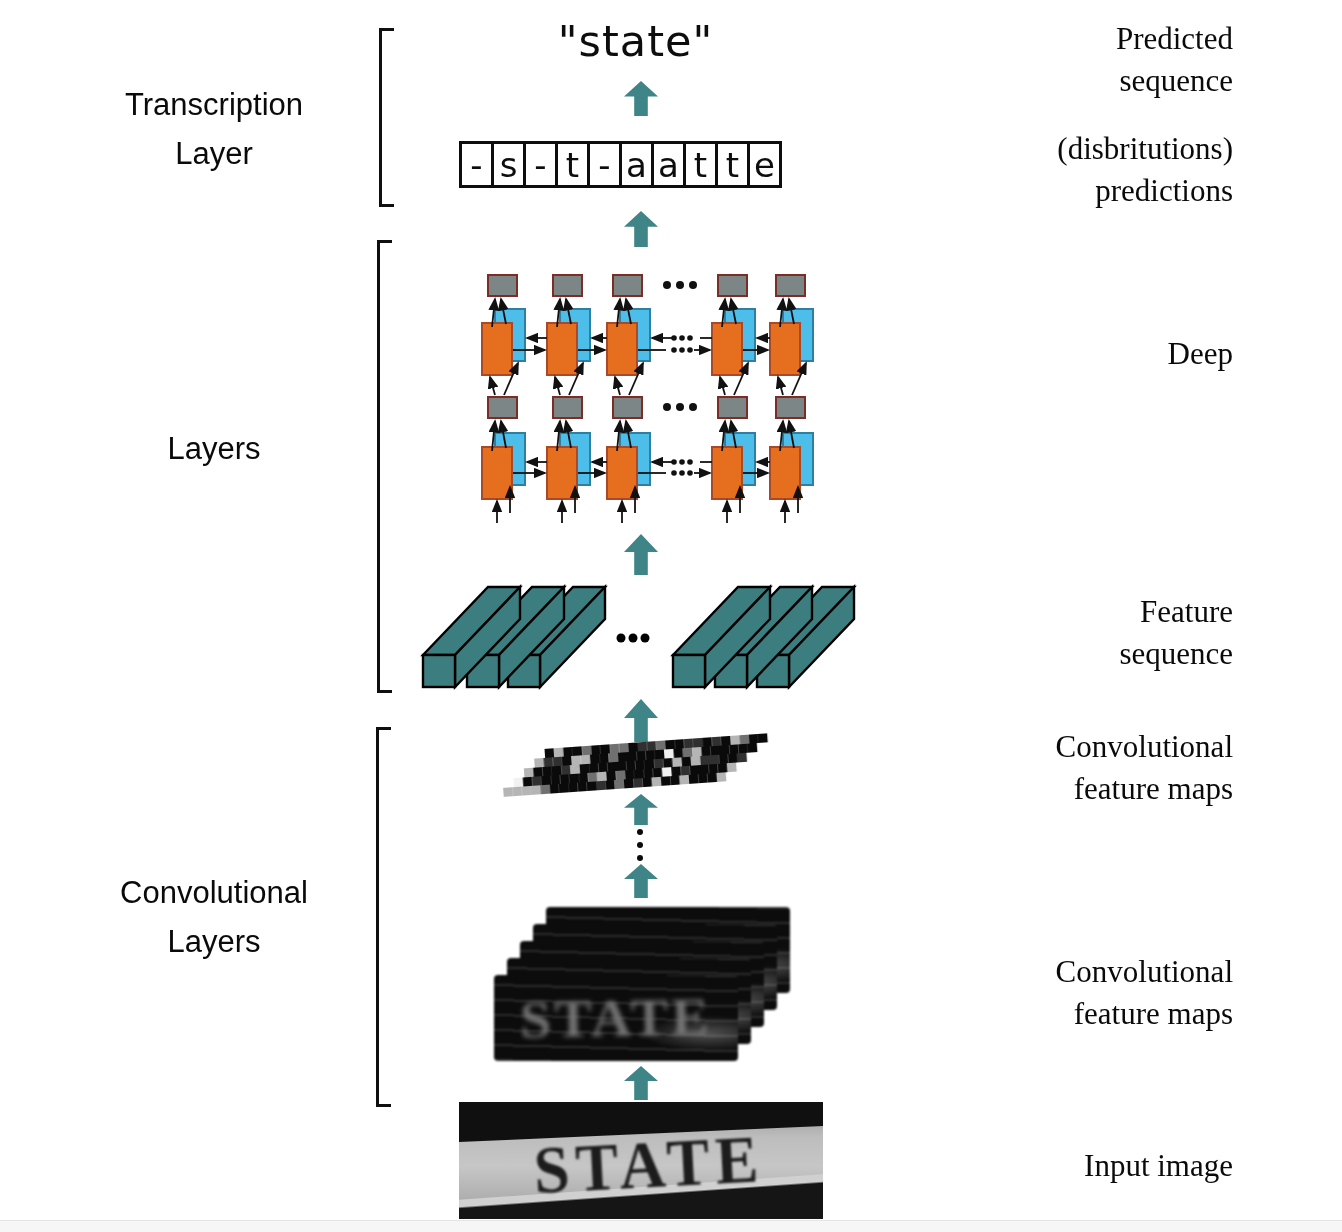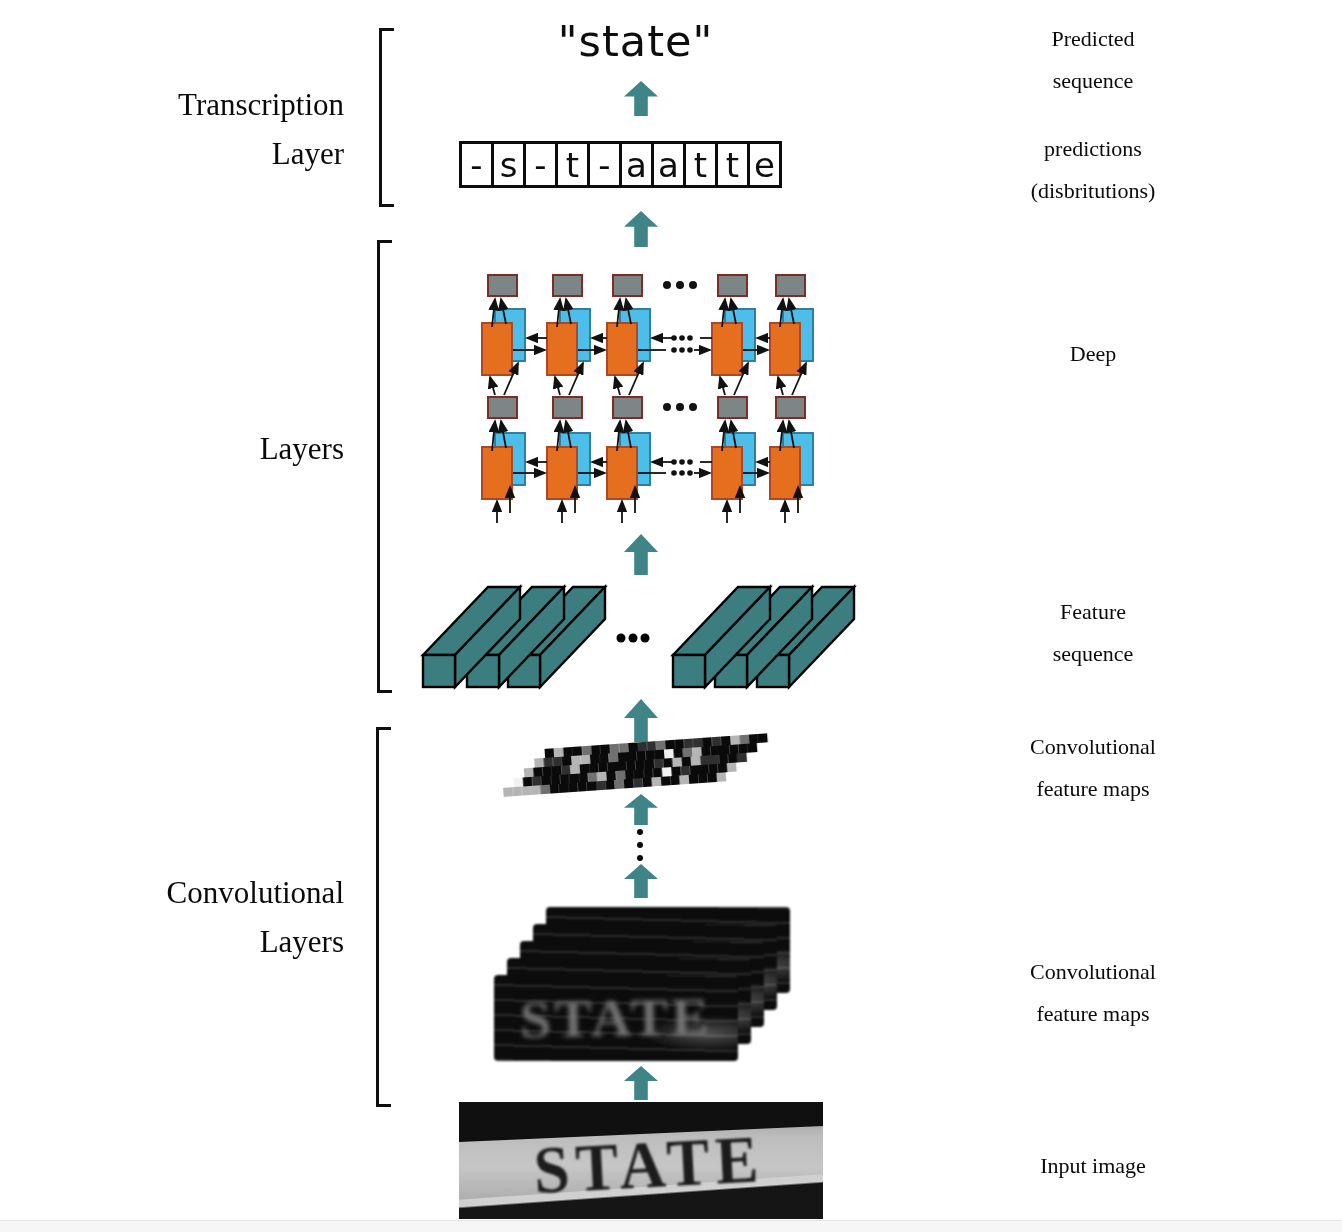--- a/index.html
+++ b/index.html
@@ -1,22 +1,22 @@
 <!DOCTYPE html>
 <html><head>
 <meta charset="utf-8">
 <style>
   html,body{margin:0;padding:0;background:#ffffff;}
   #canvas{position:relative;width:1342px;height:1232px;background:#ffffff;overflow:hidden;
           font-family:"Liberation Serif",serif;color:#0a0a0a;}
 
-  .llabel{position:absolute;left:44px;width:300px;text-align:right;
-          font-family:Liberation Serif, serif;font-size:31px;line-height:49px;color:#0a0a0a;}
-  .rlabel{position:absolute;left:953px;width:280px;text-align:center;
-          font-family:"Liberation Serif",serif;font-size:22px;line-height:42px;color:#0a0a0a;}
+  .llabel{position:absolute;left:64px;width:300px;text-align:center;
+          font-family:Liberation Sans, sans-serif;font-size:31px;line-height:49px;color:#0a0a0a;}
+  .rlabel{position:absolute;left:953px;width:280px;text-align:right;
+          font-family:"Liberation Serif",serif;font-size:31px;line-height:42px;color:#0a0a0a;}
 
   .bracket{position:absolute;width:12px;border:3px solid #0f0f0f;border-right:none;}
 
   .predicted{position:absolute;left:459px;top:16px;width:353px;text-align:center;
              font-family:"DejaVu Sans",sans-serif;font-size:43px;color:#0d0d0d;letter-spacing:1px;}
 
   .framerow{position:absolute;left:459px;top:141px;display:flex;}
   .cell{width:29px;height:41px;border:3px solid #0d0d0d;margin-left:-3px;background:#fff;
         display:flex;align-items:center;justify-content:center;
         font-family:"DejaVu Sans",sans-serif;font-size:34px;color:#0d0d0d;}
@@ -382,22 +382,22 @@
     <div class="topband"></div>
     <div class="botband"></div>
     <div class="word">STATE</div>
   </div>
 
   <div class="rlabel" style="top:18px">
     <div>Predicted</div>
     <div>sequence</div>
   </div>
   <div class="rlabel" style="top:128px">
+    <div>(disbritutions)</div>
     <div>predictions</div>
-    <div>(disbritutions)</div>
   </div>
   <div class="rlabel" style="top:333px">
     <div>Deep</div>
   </div>
   <div class="rlabel" style="top:591px">
     <div>Feature</div>
     <div>sequence</div>
   </div>
   <div class="rlabel" style="top:726px">
     <div>Convolutional</div>

